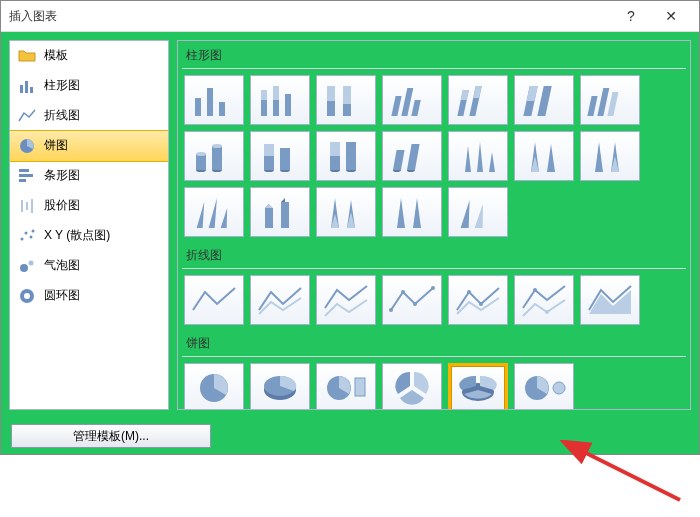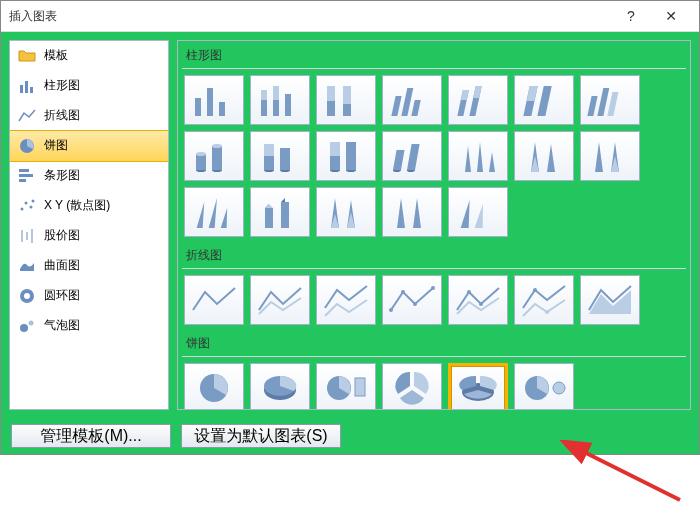--- a/index.html
+++ b/index.html
@@ -14,21 +14,21 @@
   .caticon{width:18px;height:18px;display:flex;align-items:center;justify-content:center}
   .caticon svg{width:18px;height:18px}
   .right{flex:1;display:flex;flex-direction:column;border:1px solid #a9b7c9;box-sizing:border-box;overflow:auto;padding:4px}
   .group-label{font-size:12px;color:#333;padding:2px 4px}
   .rule{border:none;border-top:1px solid #cfd6e0;margin:2px 0 6px}
   .thumbs{display:flex;flex-wrap:wrap;gap:6px;padding:0 2px 8px}
   .thumb{width:60px;height:50px;border:1px solid #9fb2c9;background:linear-gradient(#fff,#eef3f9);display:flex;align-items:center;justify-content:center;box-sizing:border-box}
   .thumb.selected{border:3px solid #f5b200;box-shadow:0 0 0 1px #d49200 inset}
   .thumb svg{width:50px;height:40px}
   .footer{height:36px;display:flex;align-items:center;padding:0 10px;gap:10px}
-  .btn{height:22px;border:1px solid #8a99ad;background:linear-gradient(#fdfdfd,#e4e9ef);padding:0 4px;display:flex;align-items:center;font-size:16px;cursor:default}
+  .btn{height:22px;border:1px solid #8a99ad;background:linear-gradient(#fdfdfd,#e4e9ef);padding:0 24px;display:flex;align-items:center;font-size:12px;cursor:default}
   .btn.wide{width:150px;justify-content:center}
   .btn.primary{width:100px;justify-content:center}
   .spacer{flex:1}
   .arrow{position:absolute;pointer-events:none}
   .wrap{position:relative;width:700px;height:517px}
 </style>
 </head>
 <body>
 
 <div class="wrap">
@@ -84,63 +84,55 @@
                 <rect x="1" y="2" width="10" height="3" fill="#6a8fbf"></rect>
                 <rect x="1" y="7" width="14" height="3" fill="#6a8fbf"></rect>
                 <rect x="1" y="12" width="7" height="3" fill="#6a8fbf"></rect>
               </svg>
         </span>
         <span>条形图</span>
       </div>
       <div class="cat">
         <span class="caticon">
           <svg viewBox="0 0 18 18">
+                <line x1="4" y1="3" x2="4" y2="15" stroke="#6a8fbf"></line>
+                <line x1="9" y1="5" x2="9" y2="13" stroke="#6a8fbf"></line>
+                <line x1="14" y1="2" x2="14" y2="16" stroke="#6a8fbf"></line>
+              </svg>
+        </span>
+        <span>股价图</span>
+      </div>
+      <div class="cat">
+        <span class="caticon">
+          <svg viewBox="0 0 18 18">
                 <circle cx="4" cy="12" r="1.5" fill="#6a8fbf"></circle>
                 <circle cx="8" cy="6" r="1.5" fill="#6a8fbf"></circle>
                 <circle cx="13" cy="10" r="1.5" fill="#6a8fbf"></circle>
                 <circle cx="15" cy="4" r="1.5" fill="#6a8fbf"></circle>
               </svg>
         </span>
         <span>X Y (散点图)</span>
       </div>
       <div class="cat">
         <span class="caticon">
           <svg viewBox="0 0 18 18">
-                <line x1="4" y1="3" x2="4" y2="15" stroke="#6a8fbf"></line>
-                <line x1="9" y1="5" x2="9" y2="13" stroke="#6a8fbf"></line>
-                <line x1="14" y1="2" x2="14" y2="16" stroke="#6a8fbf"></line>
-              </svg>
-        </span>
-        <span>股价图</span>
-      </div>
-      <div class="cat">
-        <span class="caticon">
-          <svg viewBox="0 0 18 18">
-                <path d="M2 12 Q6 4 9 8 T16 6 L16 14 L2 14 Z" fill="#6a8fbf"></path>
-              </svg>
-        </span>
-        <span>曲面图</span>
+                <circle cx="6" cy="11" r="4" fill="#6a8fbf"></circle>
+                <circle cx="13" cy="6" r="2.5" fill="#a9c2e0"></circle>
+              </svg>
+        </span>
+        <span>气泡图</span>
       </div>
       <div class="cat">
         <span class="caticon">
           <svg viewBox="0 0 18 18">
                 <circle cx="9" cy="9" r="7" fill="#6a8fbf"></circle>
                 <circle cx="9" cy="9" r="3" fill="#fff"></circle>
               </svg>
         </span>
         <span>圆环图</span>
-      </div>
-      <div class="cat">
-        <span class="caticon">
-          <svg viewBox="0 0 18 18">
-                <circle cx="6" cy="11" r="4" fill="#6a8fbf"></circle>
-                <circle cx="13" cy="6" r="2.5" fill="#a9c2e0"></circle>
-              </svg>
-        </span>
-        <span>气泡图</span>
       </div>
     </div>
 
     <div class="right">
 
       <div class="group-label">柱形图</div>
       <hr class="rule">
       <div class="thumbs">
         <div class="thumb">
               <svg viewBox="0 0 50 40">
@@ -406,21 +398,20 @@
             </div>
       </div>
 
       <div class="group-label">条形图</div>
     </div>
 
   </div>
 
   <div class="footer">
     <div class="btn wide">管理模板(M)...</div>
-    <div class="btn wide">设置为默认图表(S)</div>
     <div class="spacer"></div>
   </div>
 
 </div>
 
 <svg class="arrow" style="left:560px;top:440px" width="140" height="70">
   <defs>
         <marker id="ah" markerWidth="10" markerHeight="10" refX="2" refY="3" orient="auto">
           <path d="M0,0 L0,6 L8,3 Z" fill="#e03030"></path>
         </marker>

